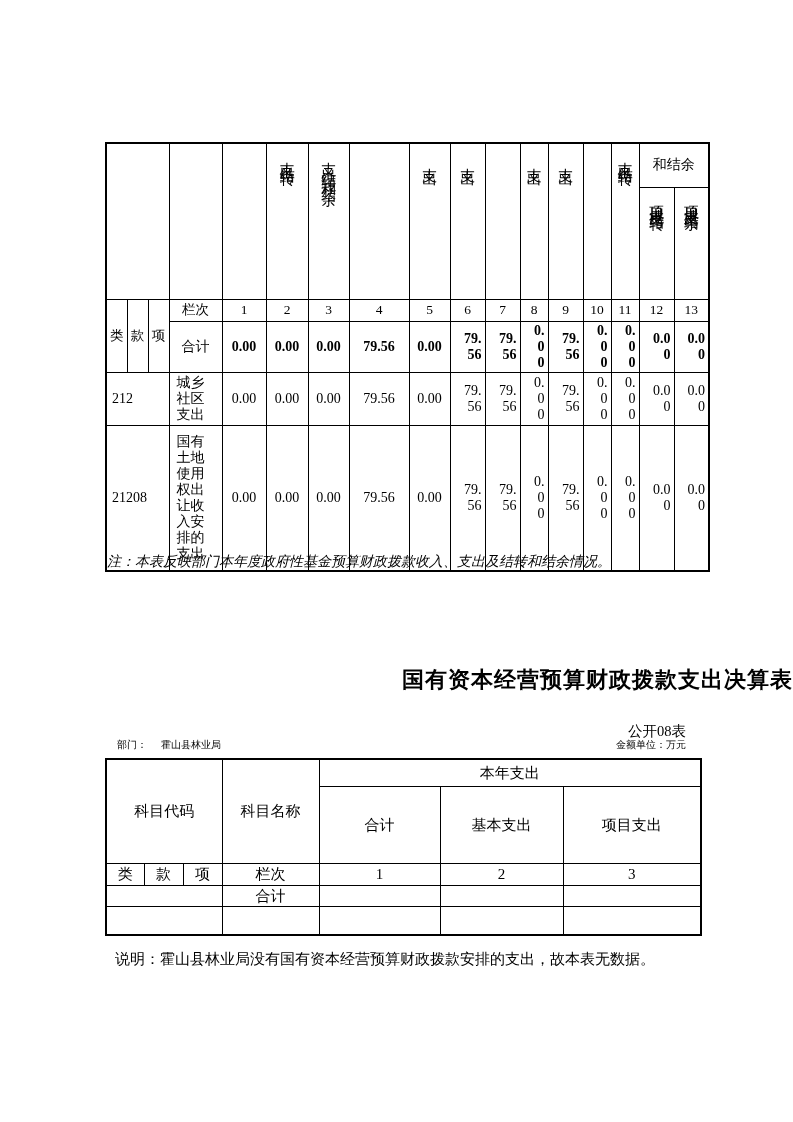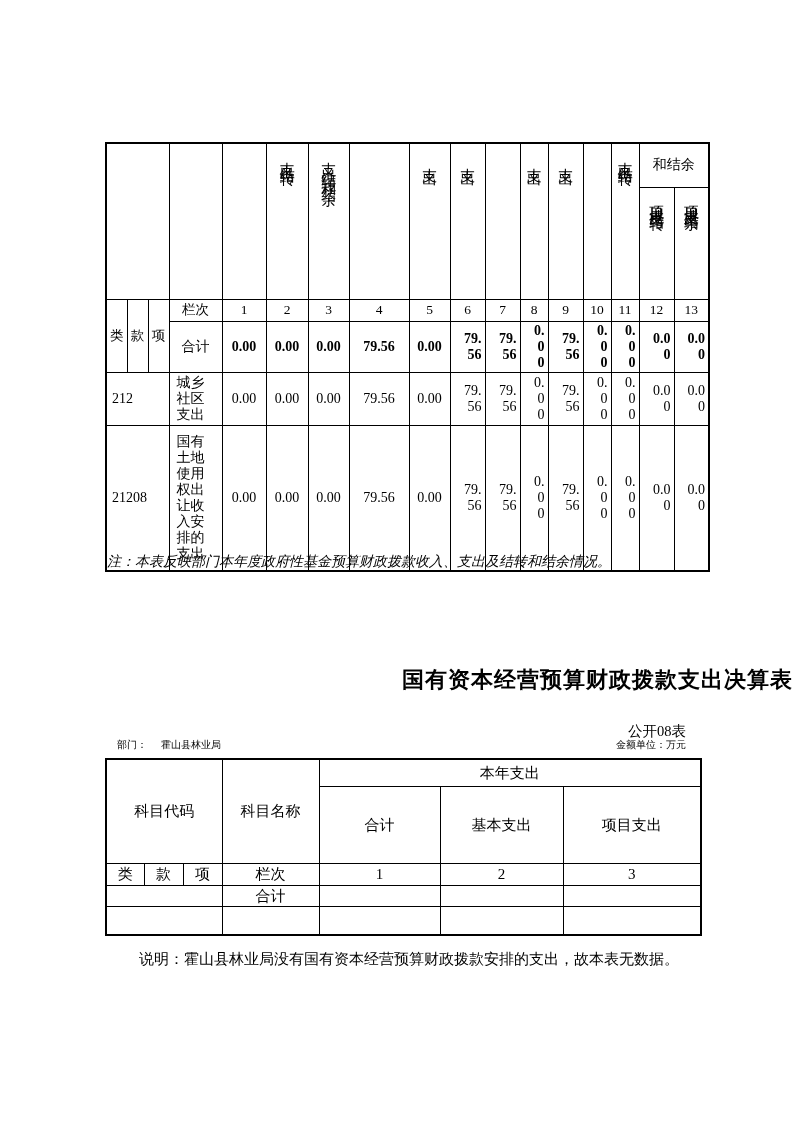--- a/index.html
+++ b/index.html
@@ -60,21 +60,21 @@
 
   
   .t2 { position: absolute; left: 105px; top: 758px; width: 595px; border: 2px solid #000; }
   .t2 td { font-size: 15px; line-height: 18px; }
   .t2 .g1 td { height: 27px; }
   .t2 .g2 td { height: 77px; }
   .t2 .rk-row td { height: 22px; }
   .t2 .total-row td { height: 21px; }
   .t2 .empty-row td { height: 29px; }
 
-  .note2 { position: absolute; left: 115px; top: 950px; font-size: 15px; margin-left: 24px; }
+  .note2 { position: absolute; left: 115px; top: 950px; font-size: 15px; }
   .page-num { position: absolute; left: 0; right: 96px; top: 996px; text-align: right; font-size: 16px; letter-spacing: 1px; }
 </style>
 </head>
 <body>
 
 <div class="page">
 
   <table class="t1">
     <colgroup>
       <col style="width:21px">

